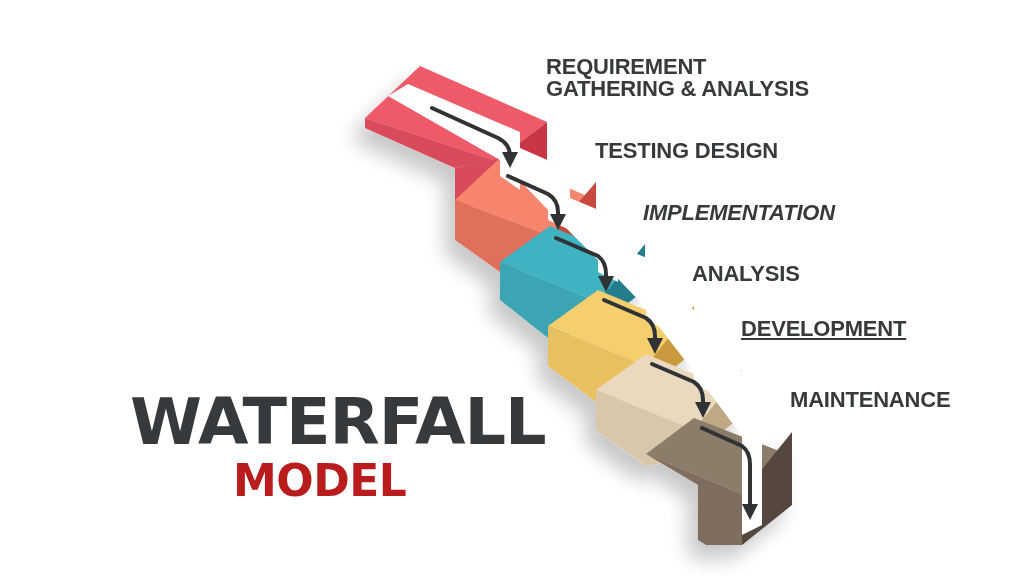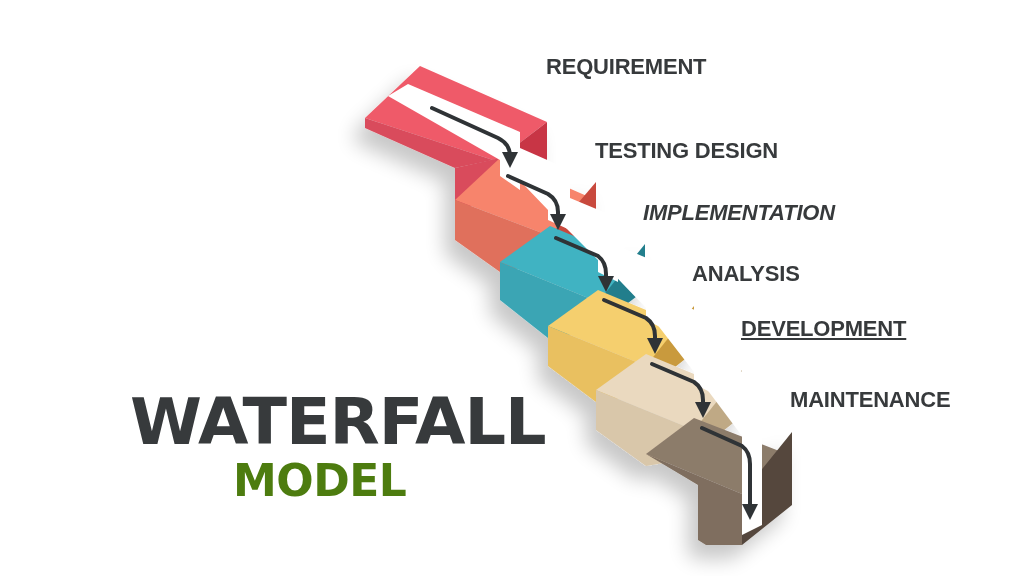--- a/index.html
+++ b/index.html
@@ -1,20 +1,20 @@
 <!DOCTYPE html>
 <html><head>
 <meta charset="utf-8">
 <style>
   html, body { margin:0; padding:0; }
   body { width:1024px; height:576px; background:#ffffff; position:relative; overflow:hidden; font-family:"Liberation Sans", sans-serif; }
   #stairs { position:absolute; left:0; top:0; width:1024px; height:576px; }
   .label { position:absolute; color:#373a3c; font-family:"Liberation Sans", sans-serif; font-weight:700; font-size:22px; letter-spacing:-0.2px; line-height:22px; white-space:nowrap; }
   .title-main { position:absolute; left:130px; top:390px; font-family:"DejaVu Sans", sans-serif; font-weight:900; font-size:64px; color:#373a3c; letter-spacing:-1px; line-height:64px; transform:scaleX(1.02); transform-origin:left top; }
-  .title-sub { position:absolute; left:233px; top:458px; font-family:"DejaVu Sans", sans-serif; font-weight:900; font-size:44px; color:#4d7c0f; letter-spacing:-0.5px; line-height:46px; }
+  .title-sub { position:absolute; left:233px; top:458px; font-family:"DejaVu Sans", sans-serif; font-weight:900; font-size:44px; color:#b91c1c; letter-spacing:-0.5px; line-height:46px; }
 </style>
 </head>
 <body>
 
 <svg id="stairs" viewBox="0 0 1024 576" xmlns="http://www.w3.org/2000/svg">
   <defs>
     <filter id="shadow" x="-20%" y="-20%" width="140%" height="140%">
       <feGaussianBlur in="SourceAlpha" stdDeviation="10"></feGaussianBlur>
       <feOffset dx="-10" dy="14" result="o"></feOffset>
       <feComponentTransfer>
@@ -84,20 +84,21 @@
     <path d="M508,176 L548,194 Q558,200 558,212 L558,222" marker-end="url(#ah)"></path>
     <path d="M556,238 L598,256 Q606,262 606,274 L606,284" marker-end="url(#ah)"></path>
     <path d="M604,300 L646,318 Q655,324 655,336 L655,346" marker-end="url(#ah)"></path>
     <path d="M652,364 L694,382 Q703,388 703,400 L703,410" marker-end="url(#ah)"></path>
     <path d="M702,428 L742,446 Q750,452 750,464 L750,512" marker-end="url(#ah)"></path>
   </g>
 </svg>
 
 <div class="label" style="left:546px; top:56px;">
   <div>REQUIREMENT</div>
+  <div>GATHERING &amp; ANALYSIS</div>
 </div>
 <div class="label" style="left:595px; top:140px;">TESTING DESIGN</div>
 <div class="label" style="left:643px; top:202px;font-style:italic;">IMPLEMENTATION</div>
 <div class="label" style="left:692px; top:263px;">ANALYSIS</div>
 <div class="label" style="left:741px; top:318px;text-decoration:underline;">DEVELOPMENT</div>
 <div class="label" style="left:790px; top:389px;">MAINTENANCE</div>
 
 <div class="title-main">WATERFALL</div>
 <div class="title-sub">MODEL</div>
 

